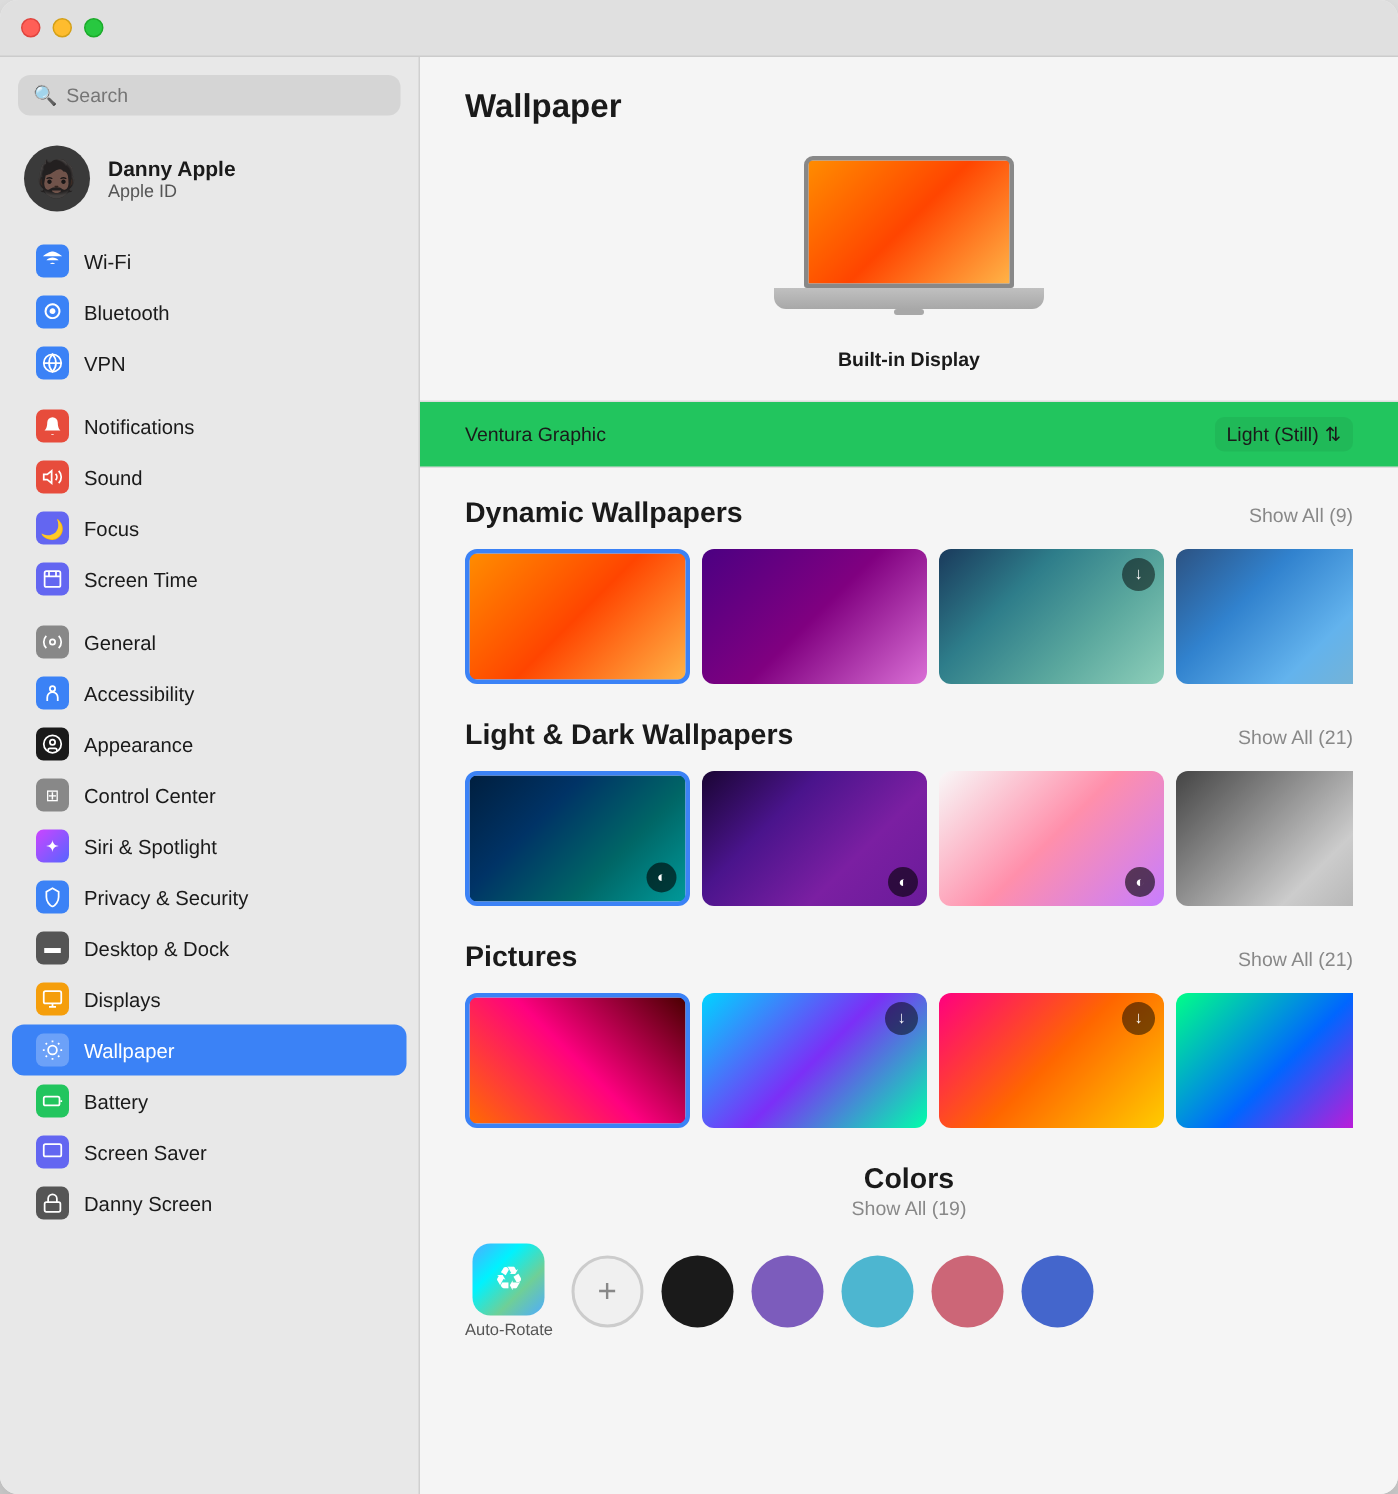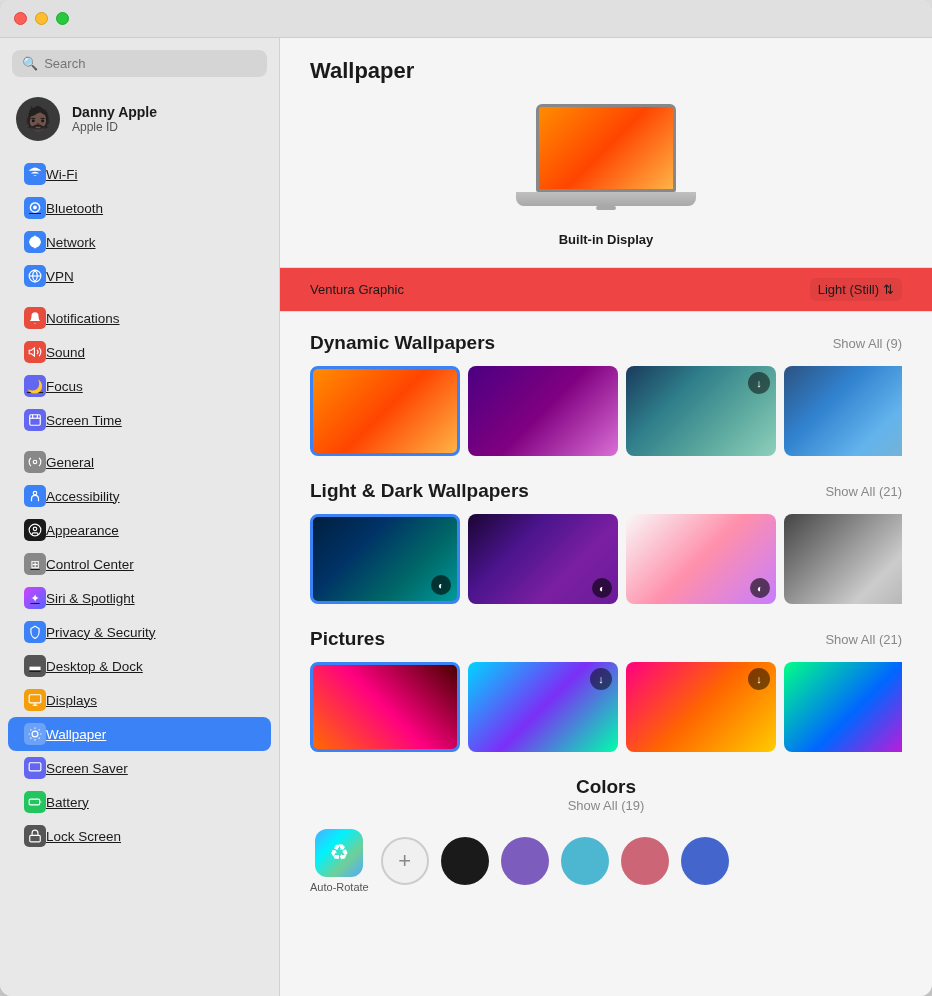--- a/index.html
+++ b/index.html
@@ -102,27 +102,27 @@
     }
     .user-info { display: flex; flex-direction: column; }
     .user-name { font-size: 14px; font-weight: 600; color: #1a1a1a; }
     .user-sub { font-size: 12px; color: #555; }
     .sidebar-section {
       margin-bottom: 8px;
     }
     .sidebar-item {
       display: flex;
       align-items: center;
+      gap: 10px;
       padding: 6px 16px;
       cursor: pointer;
       border-radius: 8px;
       margin: 0 8px;
       font-size: 13.5px;
       color: #1a1a1a;
-      text-decoration: underline;
     }
     .sidebar-item.active {
       background: #3b82f6;
       color: white;
     }
     .sidebar-item.active .item-icon {
       filter: brightness(10);
     }
     .item-icon {
       width: 22px;
@@ -189,21 +189,21 @@
       font-weight: 600;
       color: #1a1a1a;
       margin-top: 8px;
     }
     .wallpaper-selector-bar {
       display: flex;
       align-items: center;
       padding: 10px 30px;
       border-bottom: 1px solid #ddd;
       gap: 12px;
-      background: #ef4444;
+      background: #22c55e;
     }
     .wallpaper-name {
       font-size: 13px;
       color: #1a1a1a;
       flex: 1;
     }
     .style-select {
       display: flex;
       align-items: center;
       gap: 4px;
@@ -389,30 +389,20 @@
           <span>Wi-Fi</span>
         </div>
         <div class="sidebar-item">
           <div class="item-icon" style="background:#3b82f6;">
             <span style="color:white;font-size:12px;font-weight:bold;">⦿</span>
           </div>
           <span>Bluetooth</span>
         </div>
         <div class="sidebar-item">
           <div class="item-icon" style="background:#3b82f6;">
-            <svg width="14" height="14" viewBox="0 0 24 24" fill="white">
-                <circle cx="12" cy="12" r="10"></circle>
-                <line x1="2" y1="12" x2="22" y2="12" stroke="white" stroke-width="2"></line>
-                <path d="M12 2a15.3 15.3 0 0 1 4 10 15.3 15.3 0 0 1-4 10 15.3 15.3 0 0 1-4-10 15.3 15.3 0 0 1 4-10z" fill="none" stroke="white" stroke-width="2"></path>
-              </svg>
-          </div>
-          <span>Network</span>
-        </div>
-        <div class="sidebar-item">
-          <div class="item-icon" style="background:#3b82f6;">
             <svg width="14" height="14" viewBox="0 0 24 24" fill="none" stroke="white" stroke-width="2">
                 <circle cx="12" cy="12" r="10"></circle>
                 <line x1="2" y1="12" x2="22" y2="12"></line>
                 <path d="M12 2a15.3 15.3 0 0 1 4 10 15.3 15.3 0 0 1-4 10 15.3 15.3 0 0 1-4-10 15.3 15.3 0 0 1 4-10z"></path>
               </svg>
           </div>
           <span>VPN</span>
         </div>
       </div>
 
@@ -527,44 +517,44 @@
                 <line x1="18.36" y1="18.36" x2="19.78" y2="19.78"></line>
                 <line x1="1" y1="12" x2="3" y2="12"></line>
                 <line x1="21" y1="12" x2="23" y2="12"></line>
                 <line x1="4.22" y1="19.78" x2="5.64" y2="18.36"></line>
                 <line x1="18.36" y1="5.64" x2="19.78" y2="4.22"></line>
               </svg>
           </div>
           <span>Wallpaper</span>
         </div>
         <div class="sidebar-item">
-          <div class="item-icon" style="background:#6366f1;">
-            <svg width="14" height="14" viewBox="0 0 24 24" fill="none" stroke="white" stroke-width="2">
-                <rect x="2" y="3" width="20" height="14" rx="2"></rect>
-              </svg>
-          </div>
-          <span>Screen Saver</span>
-        </div>
-        <div class="sidebar-item">
           <div class="item-icon" style="background:#22c55e;">
             <svg width="14" height="14" viewBox="0 0 24 24" fill="none" stroke="white" stroke-width="2">
                 <rect x="2" y="7" width="18" height="10" rx="2"></rect>
                 <line x1="22" y1="11" x2="22" y2="13"></line>
               </svg>
           </div>
           <span>Battery</span>
         </div>
         <div class="sidebar-item">
+          <div class="item-icon" style="background:#6366f1;">
+            <svg width="14" height="14" viewBox="0 0 24 24" fill="none" stroke="white" stroke-width="2">
+                <rect x="2" y="3" width="20" height="14" rx="2"></rect>
+              </svg>
+          </div>
+          <span>Screen Saver</span>
+        </div>
+        <div class="sidebar-item">
           <div class="item-icon" style="background:#555;">
             <svg width="14" height="14" viewBox="0 0 24 24" fill="none" stroke="white" stroke-width="2">
                 <rect x="3" y="11" width="18" height="11" rx="2"></rect>
                 <path d="M7 11V7a5 5 0 0 1 10 0v4"></path>
               </svg>
           </div>
-          <span>Lock Screen</span>
+          <span>Danny Screen</span>
         </div>
       </div>
     </div>
 
     <div class="main">
       <div class="main-header">Wallpaper</div>
 
       <div class="display-section">
         <div class="laptop-preview">
           <div class="laptop-screen"></div>

